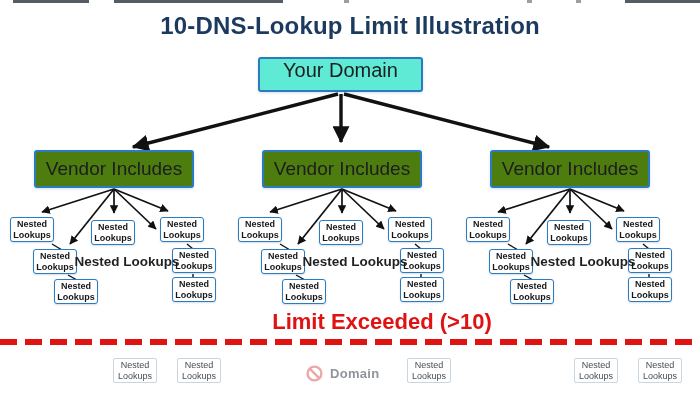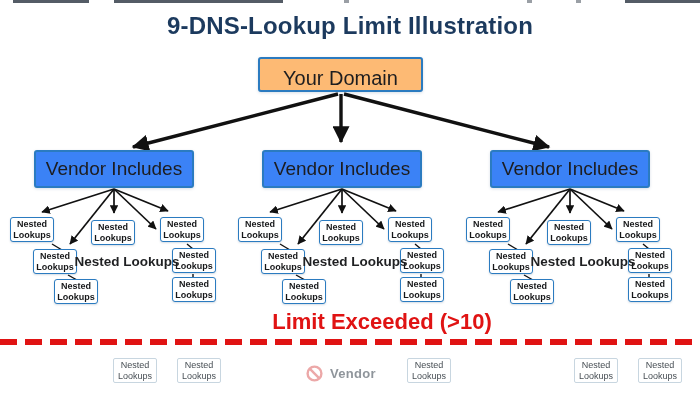--- a/index.html
+++ b/index.html
@@ -12,29 +12,29 @@
   .abs{position:absolute;}
   
   .top-strip span{position:absolute;top:0;height:2.5px;background:#36404b;opacity:.85;}
   
   .page-title{
     left:0;top:12px;width:700px;text-align:center;
     font-size:24px;font-weight:800;color:#1c3a5e;letter-spacing:.2px;
   }
   
   .bigbox{
-    background:#fdba74;border:2px solid #2b7bc0;border-radius:3px;
-    display:flex;align-items:flex-end;justify-content:center;
+    background:#5eead4;border:2px solid #2b7bc0;border-radius:3px;
+    display:flex;align-items:flex-start;justify-content:center;
     box-shadow:0 1px 3px rgba(40,80,120,.18);
   }
   .root-box{left:258px;top:57px;width:161px;height:31px;font-size:20px;font-weight:500;}
   .group{position:absolute;top:150px;width:220px;height:162px;}
   .g1{left:4px;} .g2{left:232px;} .g3{left:460px;}
   .vendor{position:absolute;left:30px;top:0;width:156px;height:34px;
-    background:#3b82f6;border:2px solid #2b7bc0;border-radius:3px;
+    background:#4d7c0f;border:2px solid #2b7bc0;border-radius:3px;
     display:flex;align-items:center;justify-content:center;
     font-size:19px;font-weight:500;box-shadow:0 1px 3px rgba(40,80,120,.18);}
   .nb{position:absolute;width:42px;height:23px;background:#fff;
     border:1.5px solid #2b7bc0;border-radius:3px;
     display:flex;align-items:center;justify-content:center;text-align:center;
     font-size:9px;line-height:10.5px;font-weight:600;color:#17181a;
     box-shadow:0 1px 2px rgba(40,80,120,.2);}
   .p-r1a{left:6px;top:67px;}  .p-r1b{left:87px;top:70px;} .p-r1c{left:156px;top:67px;}
   .p-r2a{left:29px;top:99px;} .p-r2b{left:168px;top:98px;}
   .p-r3a{left:50px;top:129px;}.p-r3b{left:168px;top:127px;}
@@ -113,21 +113,21 @@
 
   <div class="top-strip">
     <span style="left:13px;width:76px;"></span>
     <span style="left:114px;width:169px;"></span>
     <span style="left:344px;width:5px;opacity:.5;"></span>
     <span style="left:527px;width:5px;opacity:.5;"></span>
     <span style="left:576px;width:5px;opacity:.5;"></span>
     <span style="left:625px;width:75px;"></span>
   </div>
 
-  <div class="abs page-title">9-DNS-Lookup Limit Illustration</div>
+  <div class="abs page-title">10-DNS-Lookup Limit Illustration</div>
 
   <div class="abs bigbox root-box">
     <span>Your Domain</span>
   </div>
 
   <div class="group g1">
     <div class="vendor">Vendor Includes</div>
     <div class="nb p-r1a">Nested Lookups</div>
     <div class="nb p-r1b">Nested Lookups</div>
     <div class="nb p-r1c">Nested Lookups</div>
@@ -168,16 +168,16 @@
   <div class="nbf b2">Nested Lookups</div>
   <div class="nbf b3">Nested Lookups</div>
   <div class="nbf b4">Nested Lookups</div>
   <div class="nbf b5">Nested Lookups</div>
 
   <div class="abs blocked-wrap">
     <svg width="17" height="17" viewBox="0 0 17 17">
       <circle cx="8.5" cy="8.5" r="6.9" fill="none" stroke="#eca8a8" stroke-width="2.4"></circle>
       <line x1="3.9" y1="3.9" x2="13.1" y2="13.1" stroke="#eca8a8" stroke-width="2.4"></line>
     </svg>
-    <span class="blocked-text">Vendor</span>
+    <span class="blocked-text">Domain</span>
   </div>
 
 </div>
 
 </body></html>

